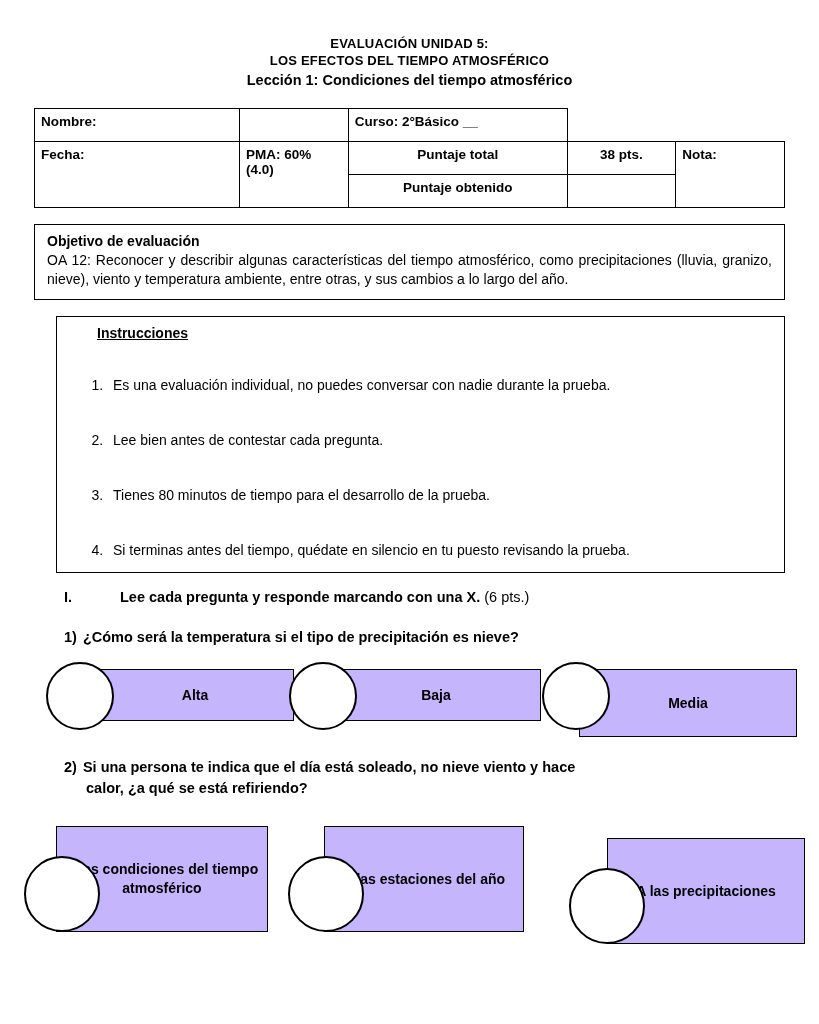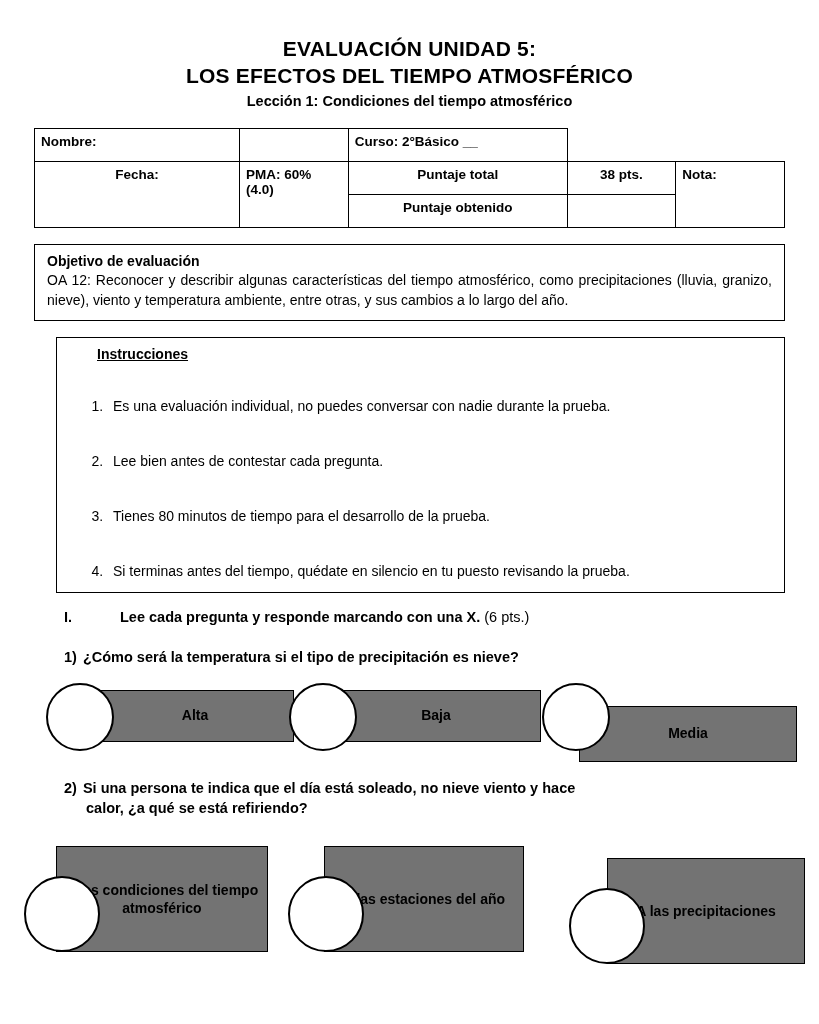--- a/index.html
+++ b/index.html
@@ -22,21 +22,21 @@
     padding: 36px 34px 0 34px;
     position: relative;
   }
 
   
   .title-block {
     text-align: center;
     line-height: 1.28;
   }
   .title-line1, .title-line2 {
-    font-size: 21px;
+    font-size: 13px;
     font-weight: bold;
     letter-spacing: 0.2px;
   }
   .title-line3 {
     font-size: 14.5px;
     font-weight: bold;
     margin-top: 2px;
   }
 
   
@@ -51,21 +51,21 @@
     border: 1.6px solid #000;
     font-size: 13.5px;
     font-weight: bold;
     padding: 5px 6px;
     vertical-align: top;
     height: 22px;
   }
   td.name-cell { width: 192px; }
   td.name-blank { }
   td.curso-cell { width: 206px; vertical-align: middle; }
-  td.fecha-cell { width: 140px; text-align: center; }
+  td.fecha-cell { width: 140px; }
   td.pma-cell { width: 128px; }
   td.pts-label {
     text-align: center;
     width: 150px;
   }
   td.pts-value {
     text-align: center;
     font-weight: normal;
     width: 96px;
     font-size: 14px;
@@ -154,35 +154,35 @@
     position: absolute;
     box-sizing: border-box;
     border: 1.6px solid #000;
     font-size: 14px;
     font-weight: bold;
     text-align: center;
     display: flex;
     align-items: center;
     justify-content: center;
     line-height: 1.32;
-    background: #737373;
+    background: #c4b5fd;
   }
   .bubble {
     position: absolute;
     border: 2.2px solid #000;
     border-radius: 50%;
     background: #fff;
     z-index: 3;
   }
 
   
   .r1 { height: 74px; margin-top: 14px; }
   .r1 .opt1 { left: 62px;  top: 8px;  width: 198px; height: 52px; }
   .r1 .opt2 { left: 297px; top: 8px;  width: 210px; height: 52px; }
-  .r1 .opt3 { left: 545px; top: 24px;  width: 218px; height: 56px; }
+  .r1 .opt3 { left: 545px; top: 8px;  width: 218px; height: 68px; }
   .r1 .b1 { left: 12px;  top: 1px; width: 64px; height: 64px; }
   .r1 .b2 { left: 255px; top: 1px; width: 64px; height: 64px; }
   .r1 .b3 { left: 508px; top: 1px; width: 64px; height: 64px; }
 
   
   .r2 { height: 130px; margin-top: 28px; }
   .r2 .opt1 { left: 22px;  top: 0px;  width: 212px; height: 106px; }
   .r2 .opt2 { left: 290px; top: 0px;  width: 200px; height: 106px; }
   .r2 .opt3 { left: 573px; top: 12px; width: 198px; height: 106px; }
   .r2 .b1 { left: -10px; top: 30px; width: 72px; height: 72px; }

